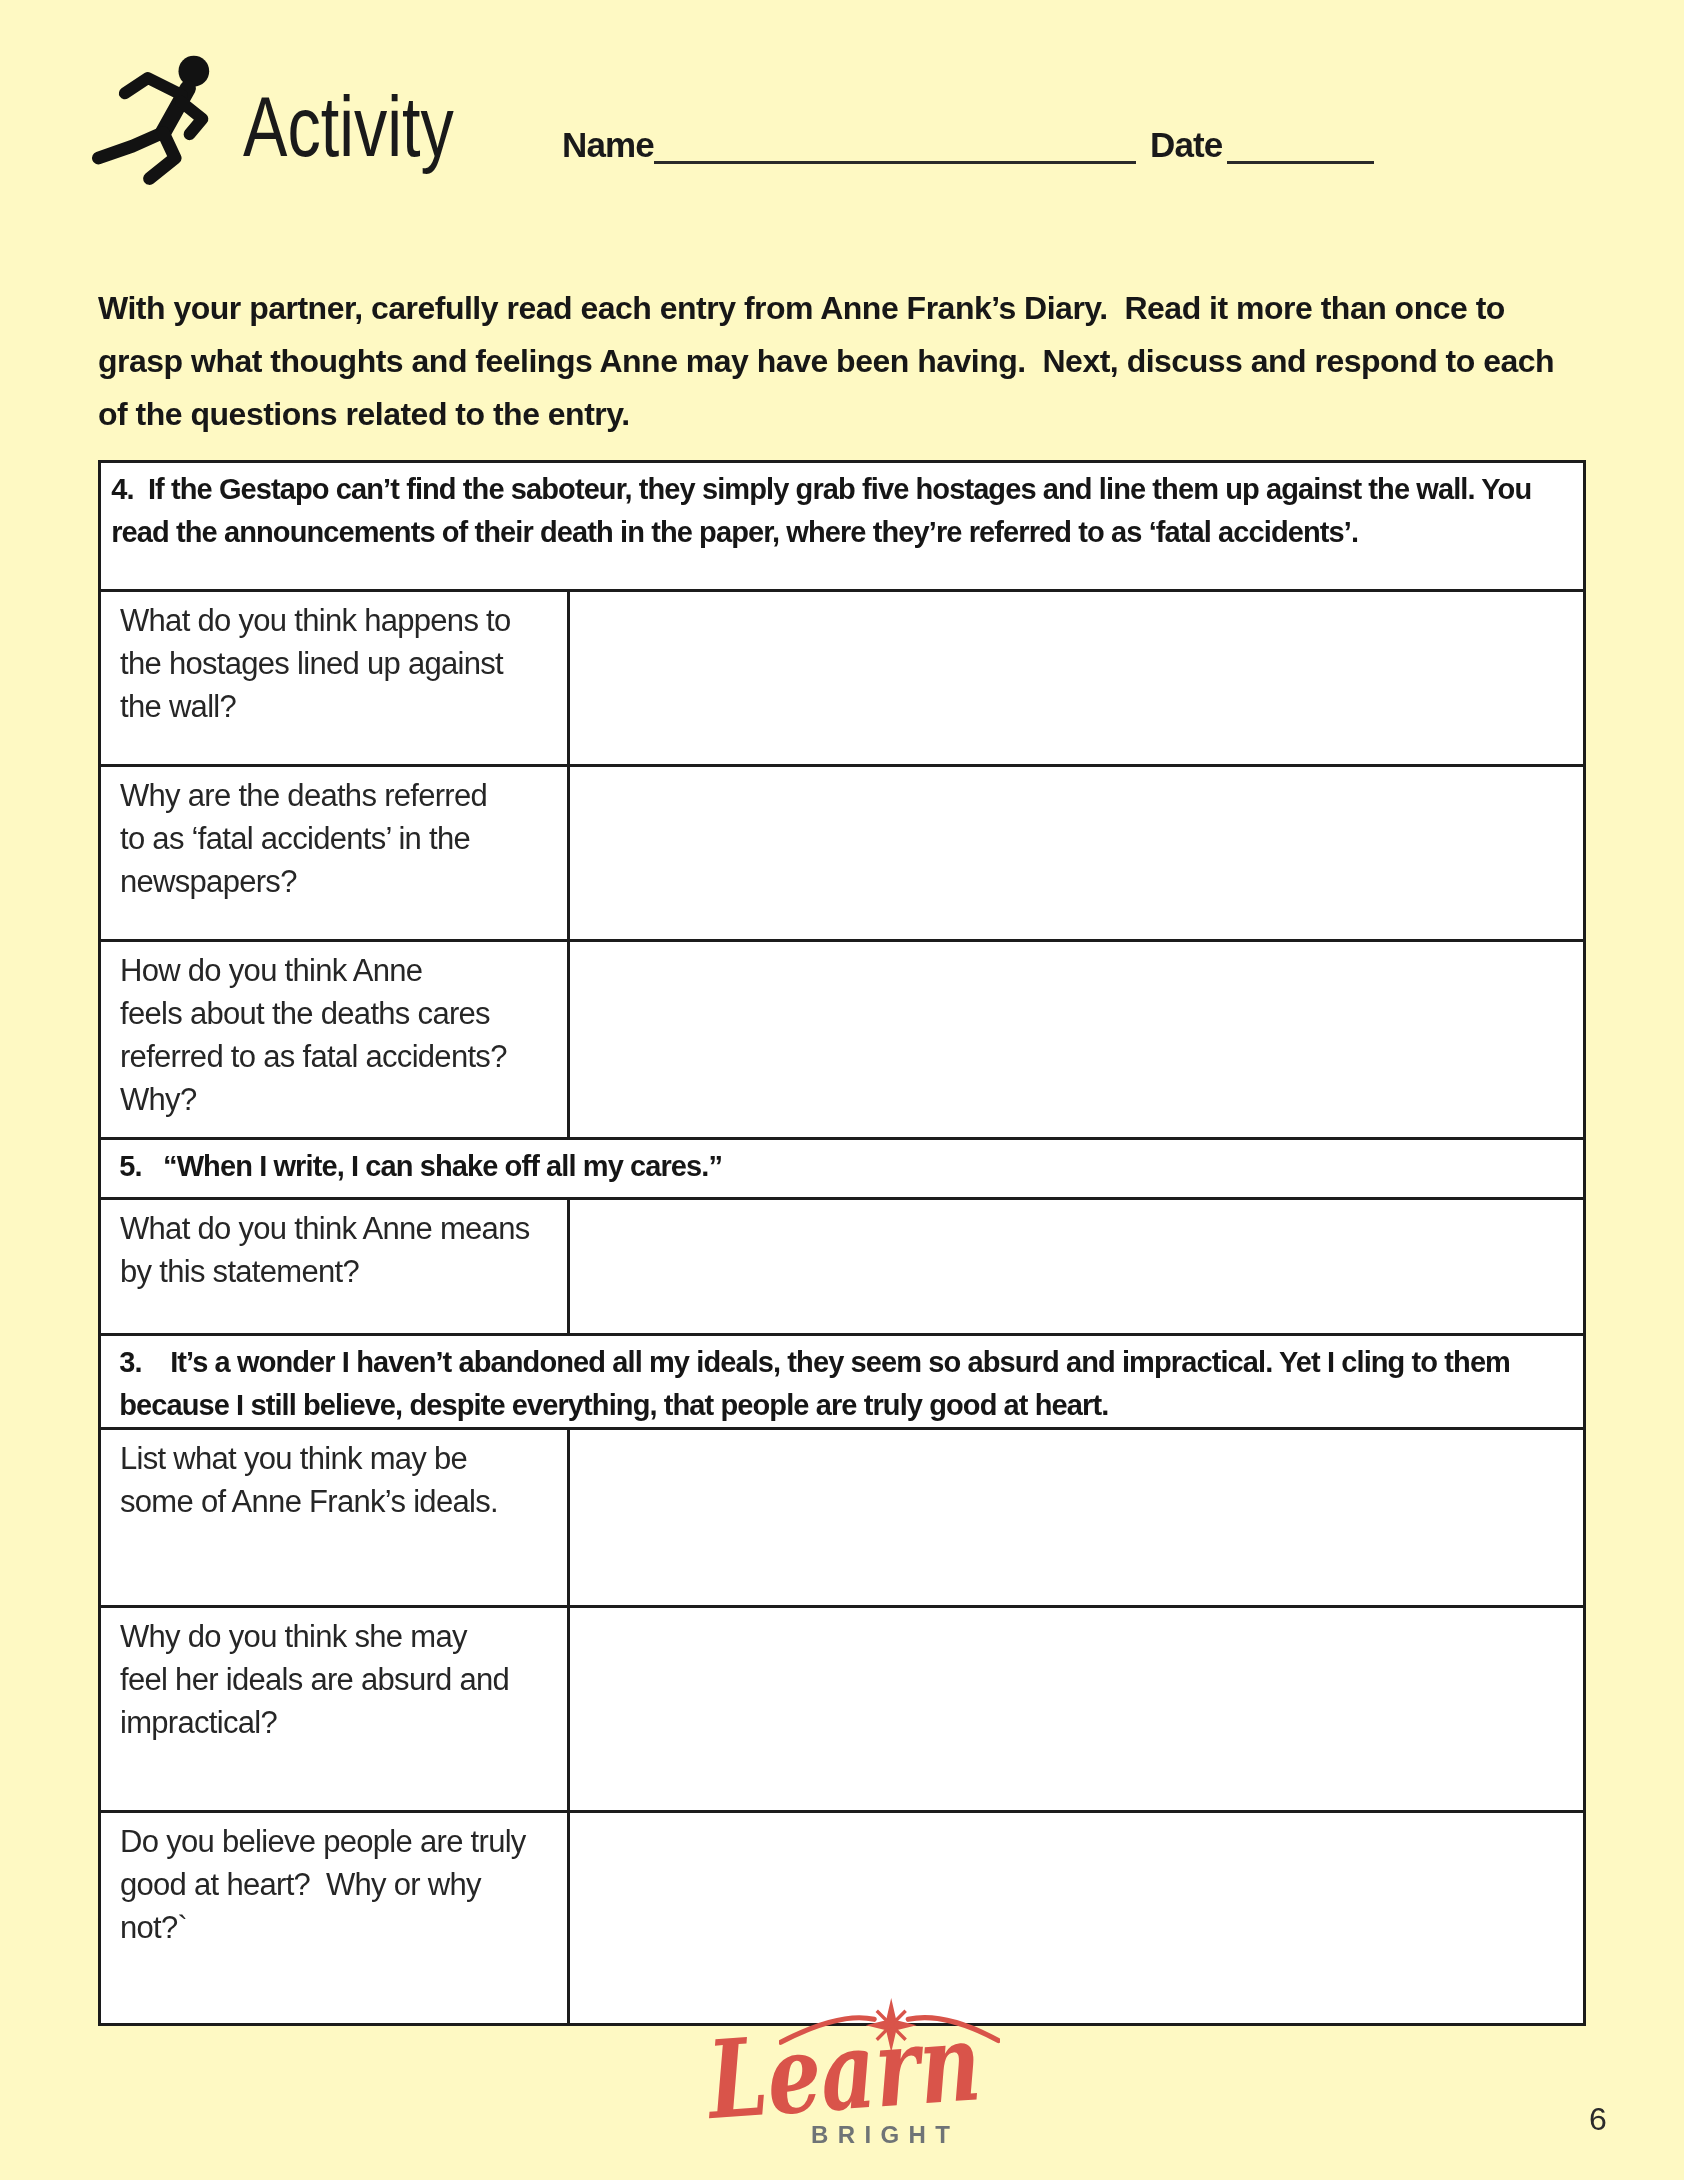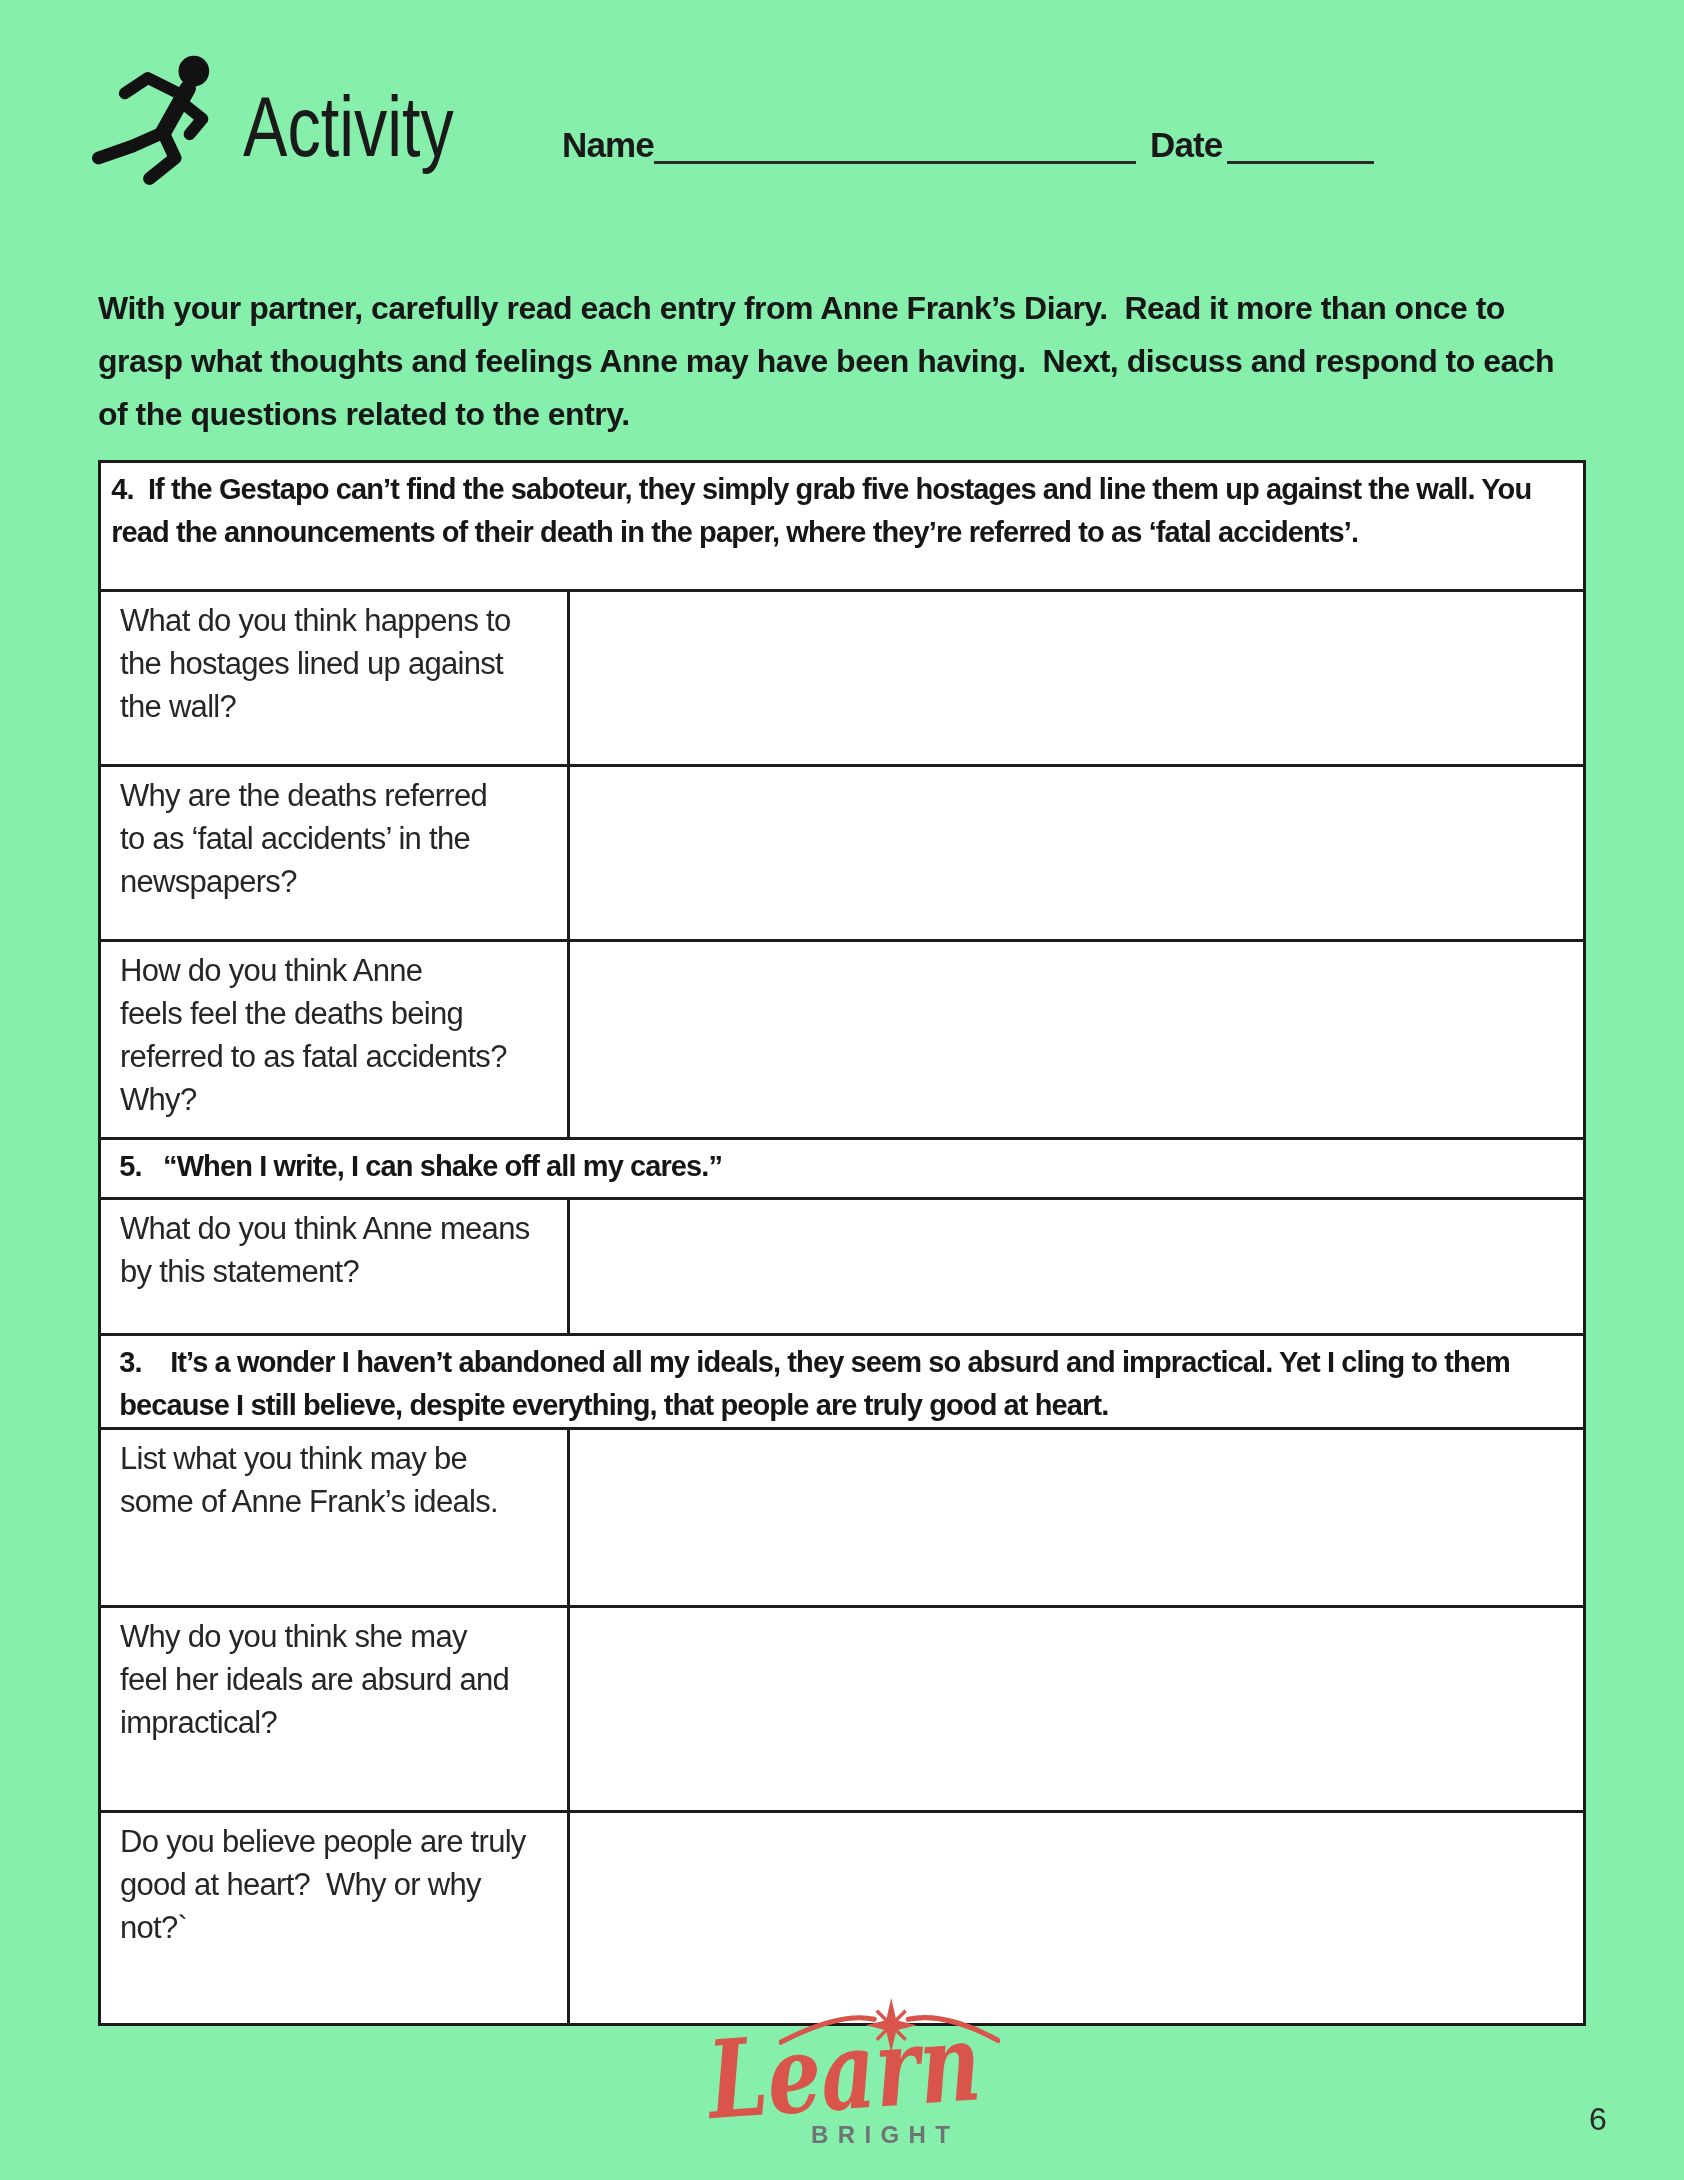--- a/index.html
+++ b/index.html
@@ -3,21 +3,21 @@
 <meta charset="utf-8">
 <style>
   * { margin: 0; padding: 0; box-sizing: border-box; }
   html, body { background: #e8e8e8; }
   body { font-family: "Liberation Sans", sans-serif; }
 
   .page {
     position: relative;
     width: 1685px;
     height: 2181px;
-    background: #86efac;
+    background: #fef9c3;
     margin: 0 auto;
     overflow: hidden;
     color: #1f1f1f;
   }
 
   
   .runner-icon { position: absolute; left: 88px; top: 49px; }
   .activity-title-svg { position: absolute; left: 241px; top: 78px; }
 
   .name-label {
@@ -133,21 +133,21 @@
 
     <div class="trow" style="height:175px">
       <div class="qcell">Why are the deaths referred
 to as ‘fatal accidents’ in the
 newspapers?</div>
       <div class="acell"></div>
     </div>
 
     <div class="trow" style="height:198px">
       <div class="qcell">How do you think Anne
-feels feel the deaths being
+feels about the deaths cares
 referred to as fatal accidents?
 Why?</div>
       <div class="acell"></div>
     </div>
 
     <div class="trow" style="height:60px">
       <div class="hcell">5.   “When I write, I can shake off all my cares.”</div>
     </div>
 
     <div class="trow" style="height:136px">

